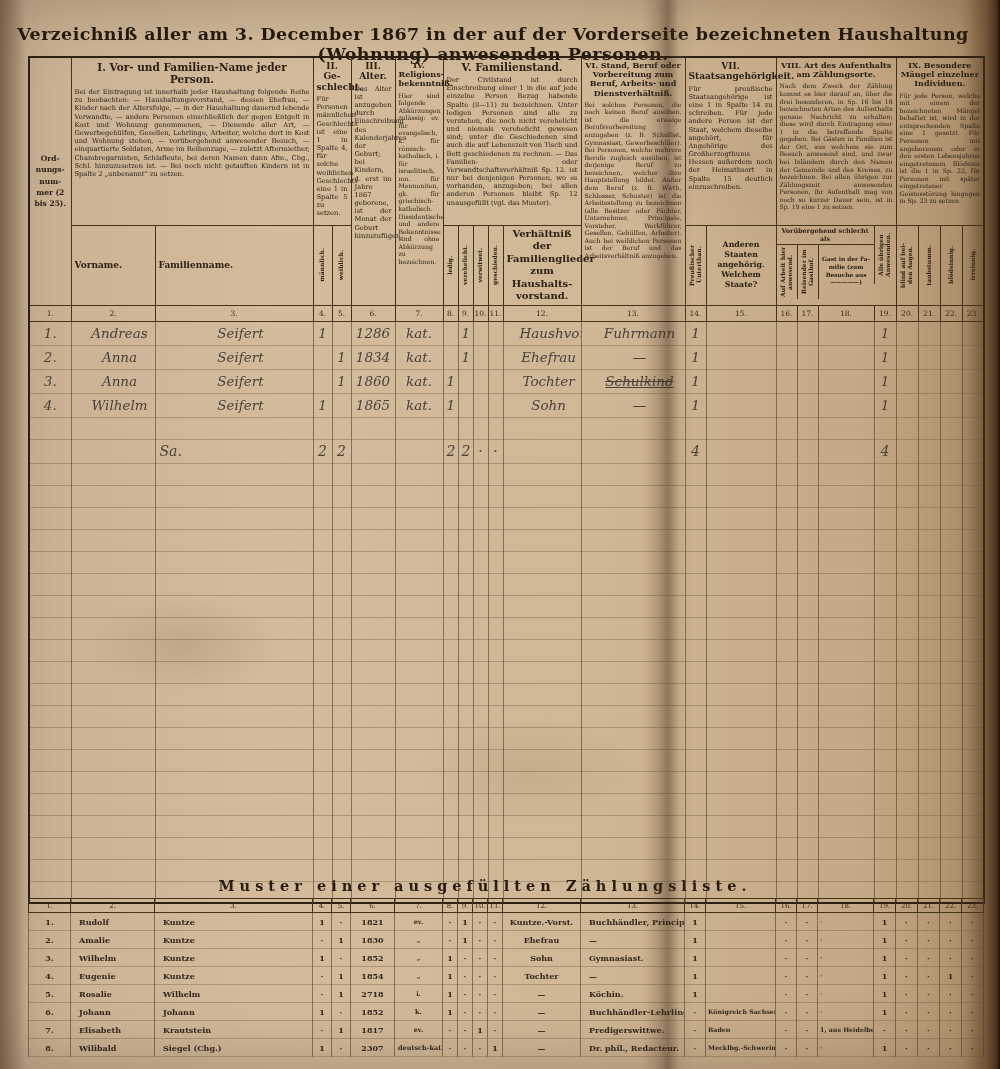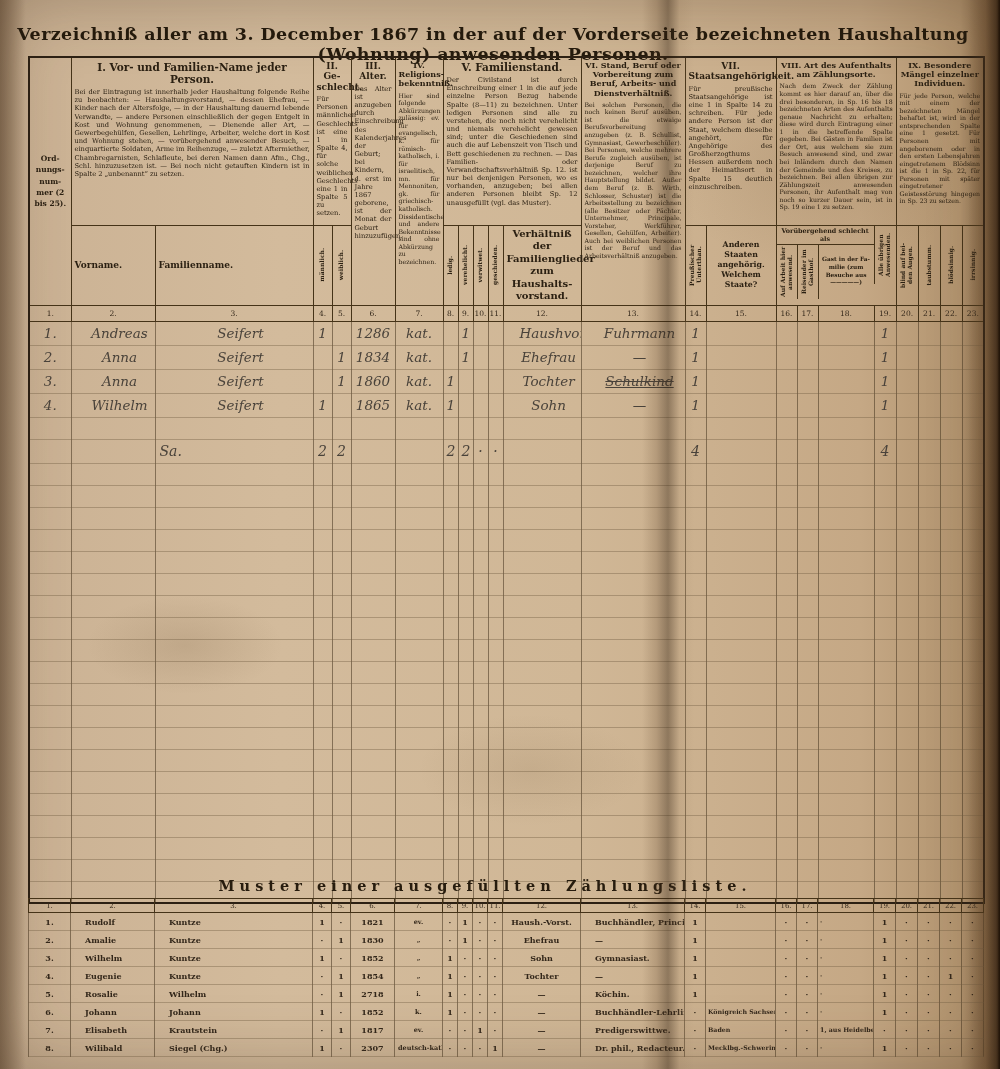--- a/index.html
+++ b/index.html
@@ -38,21 +38,21 @@
     padding:0 3px;font-size:8px;color:#33271a;text-align:center;overflow:hidden;white-space:nowrap;}
   .maintbl tbody tr{height:22px;}
   .maintbl tr.hw{height:24px;}
   tr.hw td{font-style:italic;font-size:13.5px;color:#49423a;font-family:"DejaVu Serif",serif;}
   tr.hw td.c2,tr.hw td.c3,tr.hw td.c12,tr.hw td.c13{text-align:center;padding-left:16px;}
   tr.sum td{font-size:14px;}
   tr.sum td.c3{text-align:left;padding-left:4px;}
   td.strike{text-decoration:underline line-through;}
   .muster tbody tr{height:18px;}
   .muster tbody td{font-size:8px;font-weight:bold;}
-  .muster tbody td.c2,.muster tbody td.c3,.muster tbody td.c13{text-align:left;padding-left:14px;}
+  .muster tbody td.c2,.muster tbody td.c3,.muster tbody td.c13{text-align:left;padding-left:8px;}
   .muster tbody td.c7{font-size:6.5px;}
   .muster tbody td.c15,.muster tbody td.c18{font-size:6.3px;text-align:left;padding-left:2px;}
   .mid{vertical-align:middle;text-align:center;}
   .ordth{font-size:7.5px;font-weight:bold;line-height:1.5;}
   .sec-title{font-weight:bold;text-align:center;margin:1px 0 3px;line-height:1.15;}
   .t-l{font-size:10.5px;} .t-m{font-size:9px;} .t-s{font-size:8px;}
   .sec-text{font-size:6.7px;line-height:1.22;text-align:justify;}
   .txs{font-size:6.2px;}
   .subh{font-size:9px;font-weight:bold;text-align:left;vertical-align:middle;}
   .subh12{font-size:10px;font-weight:bold;text-align:center;vertical-align:middle;line-height:1.25;}
@@ -974,21 +974,21 @@
           <td class="c2">Rudolf</td>
           <td class="c3">Kuntze</td>
           <td class="c4">1</td>
           <td class="c5">·</td>
           <td class="c6">1821</td>
           <td class="c7">ev.</td>
           <td class="c8">·</td>
           <td class="c9">1</td>
           <td class="c10">·</td>
           <td class="c11">·</td>
-          <td class="c12">Haush.-Vorst.</td>
+          <td class="c12">Kuntze.-Vorst.</td>
           <td class="c13">Buchhändler, Principal.</td>
           <td class="c14">1</td>
           <td class="c15"></td>
           <td class="c16">·</td>
           <td class="c17">·</td>
           <td class="c18">·</td>
           <td class="c19">1</td>
           <td class="c20">·</td>
           <td class="c21">·</td>
           <td class="c22">·</td>

